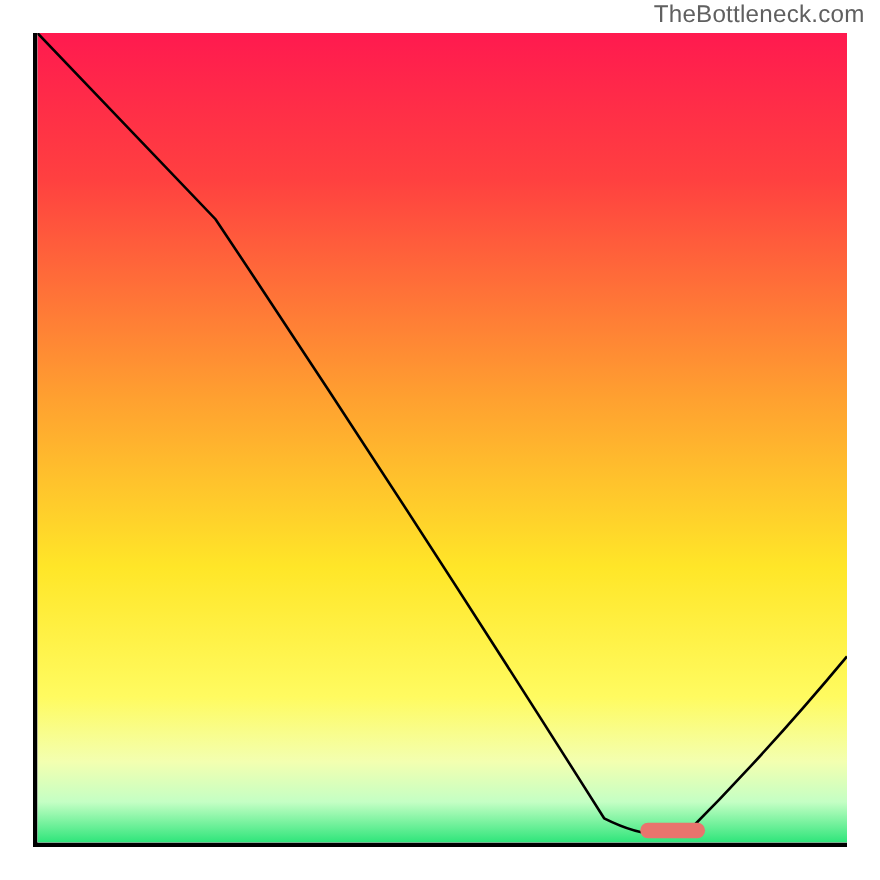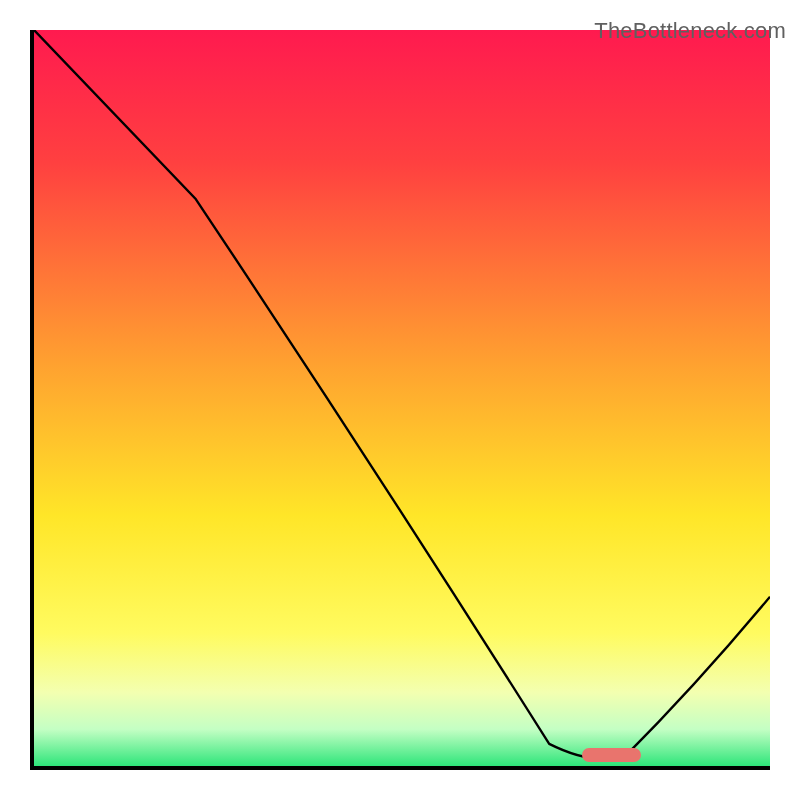--- a/index.html
+++ b/index.html
@@ -6,21 +6,21 @@
   body {
     width: 800px;
     height: 800px;
     background: #ffffff;
     font-family: Arial, Helvetica, sans-serif;
     position: relative;
     overflow: hidden;
   }
   .watermark {
     position: absolute;
-    top: 18px;
+    top: 0;
     right: 14px;
     color: #606060;
     font-size: 22px;
     font-weight: 400;
     letter-spacing: 0.2px;
     z-index: 5;
   }
   .plot-area {
     position: absolute;
     left: 30px;

